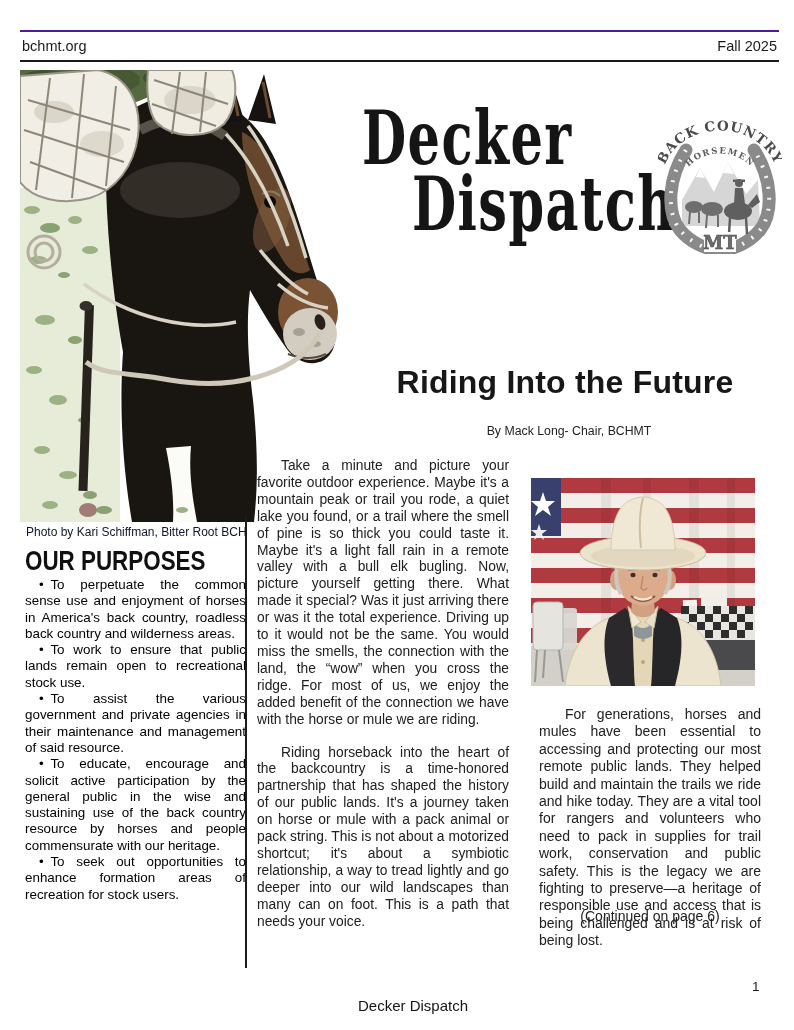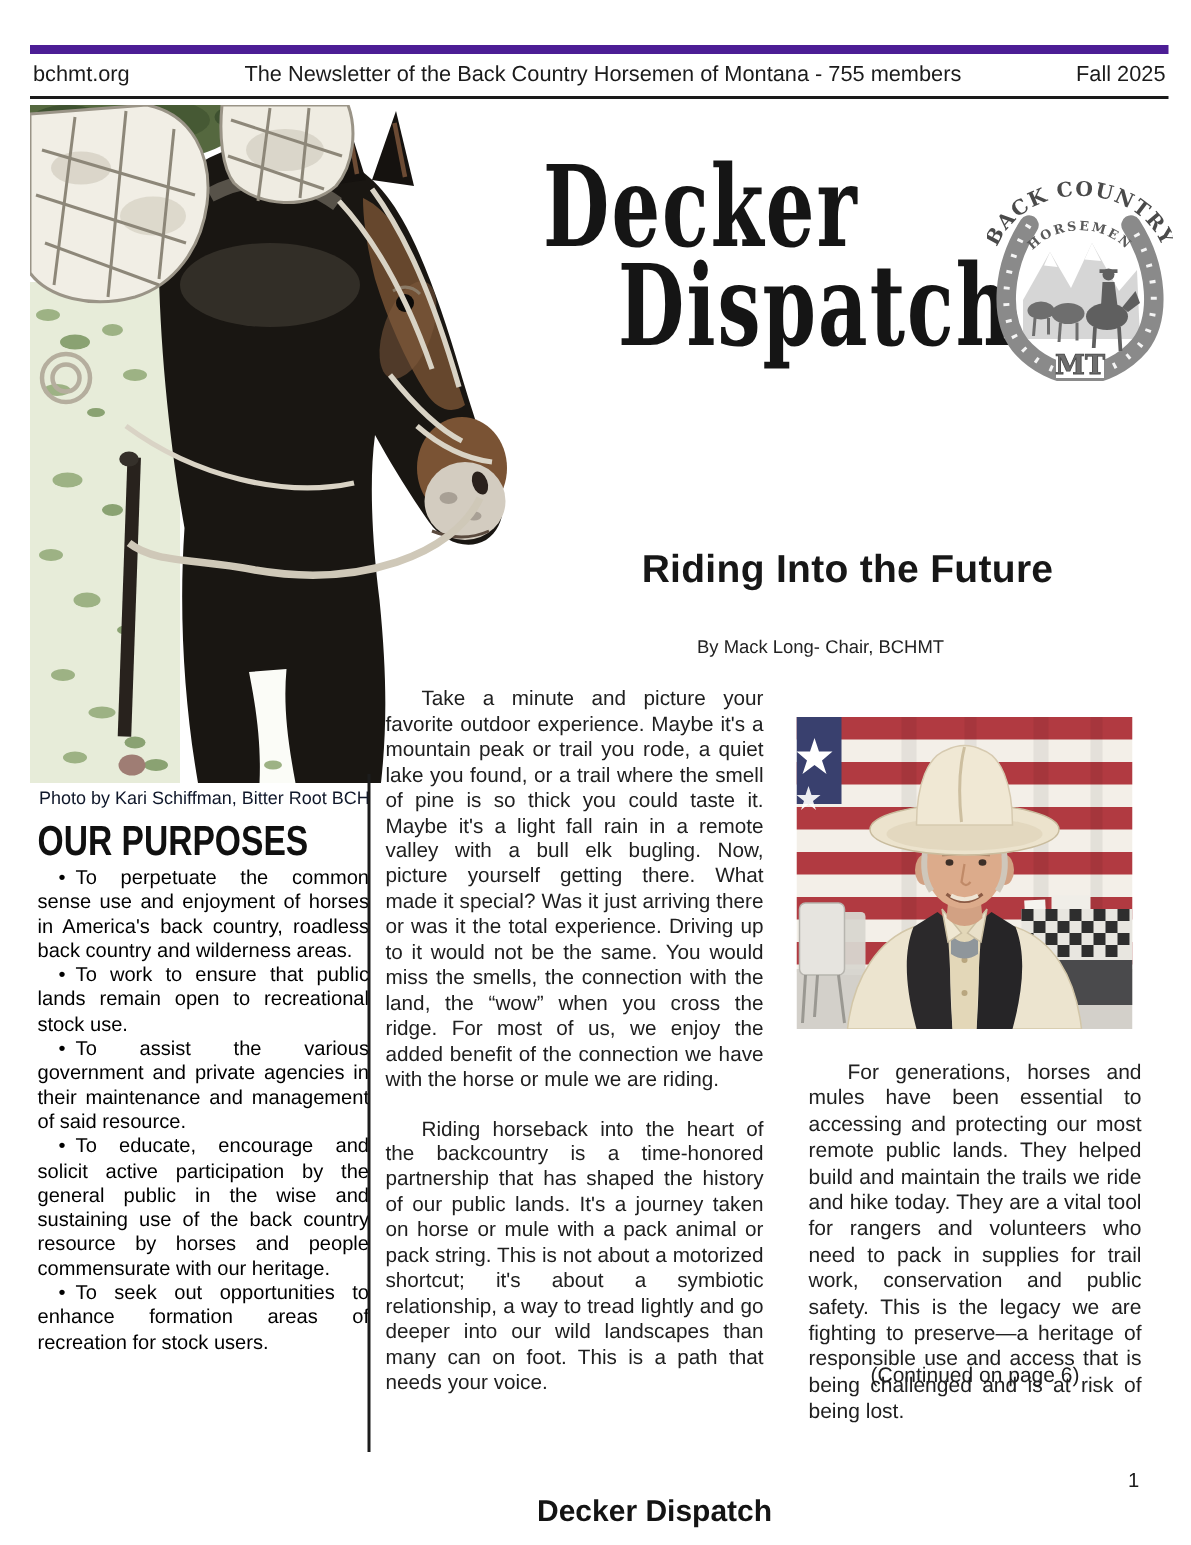--- a/index.html
+++ b/index.html
@@ -4,40 +4,40 @@
 <style>
   html,body{margin:0;padding:0;background:#e8e8e8;}
   .page{
     position:relative;width:794px;height:1030px;margin:0 auto;
     background:#ffffff;overflow:hidden;
     font-family:"Liberation Sans",sans-serif;color:#1d1d1d;
   }
   
   .header{
     position:absolute;left:20px;top:30px;width:755px;
-    border-top:6px solid #4c1d95;border-bottom:2px solid #1a1a1a;
+    border-top:2px solid #4c1d95;border-bottom:2px solid #1a1a1a;
     display:flex;align-items:center;justify-content:space-between;
     padding:6px 2px;font-size:14.5px;color:#1b1b1b;
   }
   .header .mid{flex:1;text-align:center;}
   
   .mast-line{
     position:absolute;font-family:"DejaVu Serif",serif;font-weight:700;
     font-size:75px;line-height:1;color:#151515;transform:scaleX(.68);
     transform-origin:left top;white-space:nowrap;letter-spacing:2px;
   }
   .mast1{left:362px;top:101px;}
   .mast2{left:412px;top:167px;}
   
   .headline{
     position:absolute;left:350px;top:364px;width:430px;text-align:center;
-    font-size:26px;font-weight:600;color:#171717;letter-spacing:.2px;
+    font-size:32px;font-weight:600;color:#171717;letter-spacing:.2px;
   }
   .byline{
-    position:absolute;left:332px;top:424px;width:430px;text-align:center;
+    position:absolute;left:354px;top:424px;width:430px;text-align:center;
     font-size:12.3px;color:#222;
   }
   
   .mule{position:absolute;left:20px;top:70px;width:330px;height:452px;}
   .portrait{position:absolute;left:531px;top:478px;width:224px;height:208px;}
   .logo{position:absolute;left:658px;top:108px;width:124px;height:146px;}
   .caption{position:absolute;left:26px;top:525px;width:310px;font-size:12px;color:#0f172a;}
   
   .purposes-h{
     position:absolute;left:25px;top:545px;font-size:28px;font-weight:700;
@@ -59,31 +59,30 @@
   .right-col{
     position:absolute;left:527px;top:694px;width:246px;
     font-size:14px;line-height:17.4px;text-align:justify;color:#202020;
   }
   .right-col p{margin:12px;text-indent:26px;}
   .continued{
     position:absolute;left:527px;top:908px;width:246px;text-align:center;
     font-size:14px;color:#202020;
   }
   
-  .footer-title{position:absolute;left:358px;top:997px;font-size:20px;font-weight:700;color:#141414;}
+  .footer-title{position:absolute;left:358px;top:997px;font-size:15px;font-weight:400;color:#141414;}
   .page-num{position:absolute;left:752px;top:979px;font-size:13.5px;color:#1b1b1b;}
 </style>
 </head>
 <body>
 
 <div class="page">
 
   <div class="header">
     <span>bchmt.org</span>
-    <span class="mid">The Newsletter of the Back Country Horsemen of Montana  -  755 members</span>
     <span>Fall 2025</span>
   </div>
 
   <div class="mule">
     <svg width="330" height="452" viewBox="0 0 330 452">
       <rect width="330" height="452" fill="#ffffff"></rect>
 
       <rect x="0" y="118" width="100" height="334" fill="#e7ecd9"></rect>
       <g fill="#9db284">
         <ellipse cx="12" cy="140" rx="8" ry="4"></ellipse>

